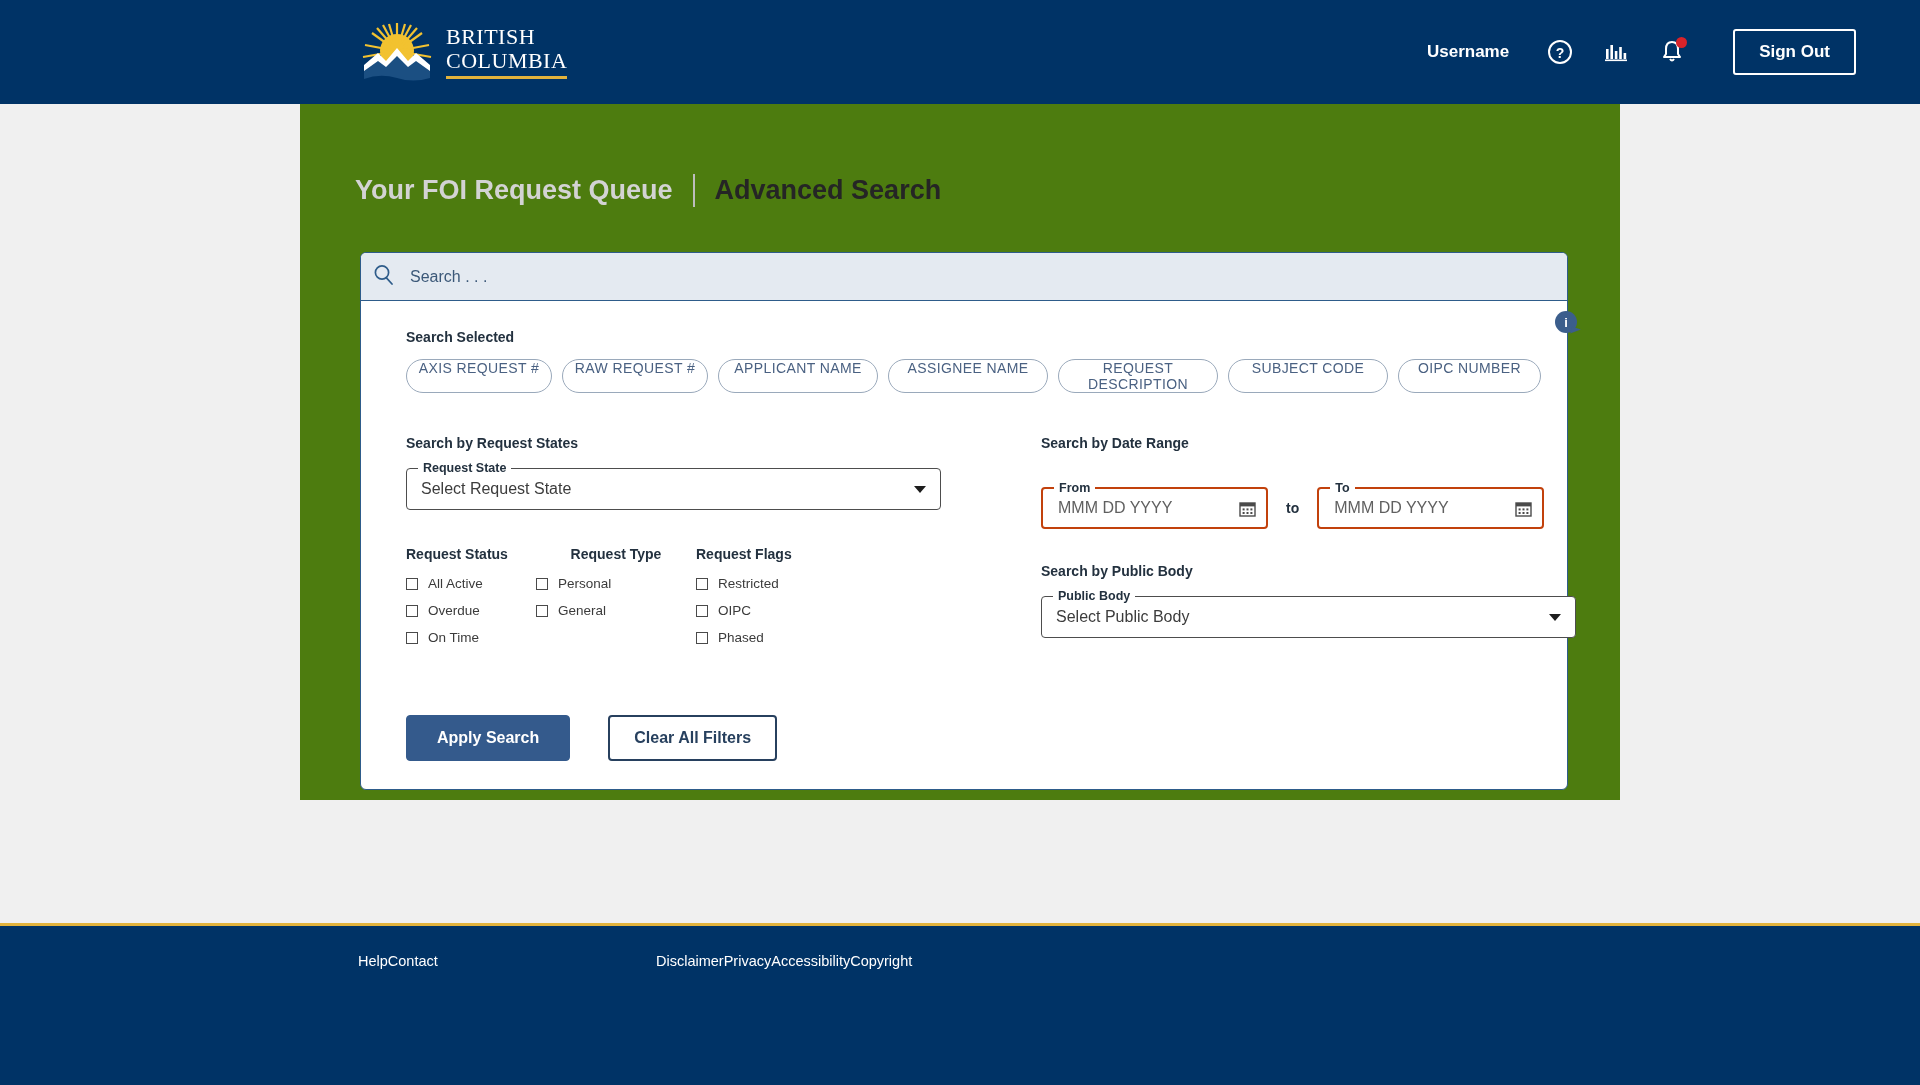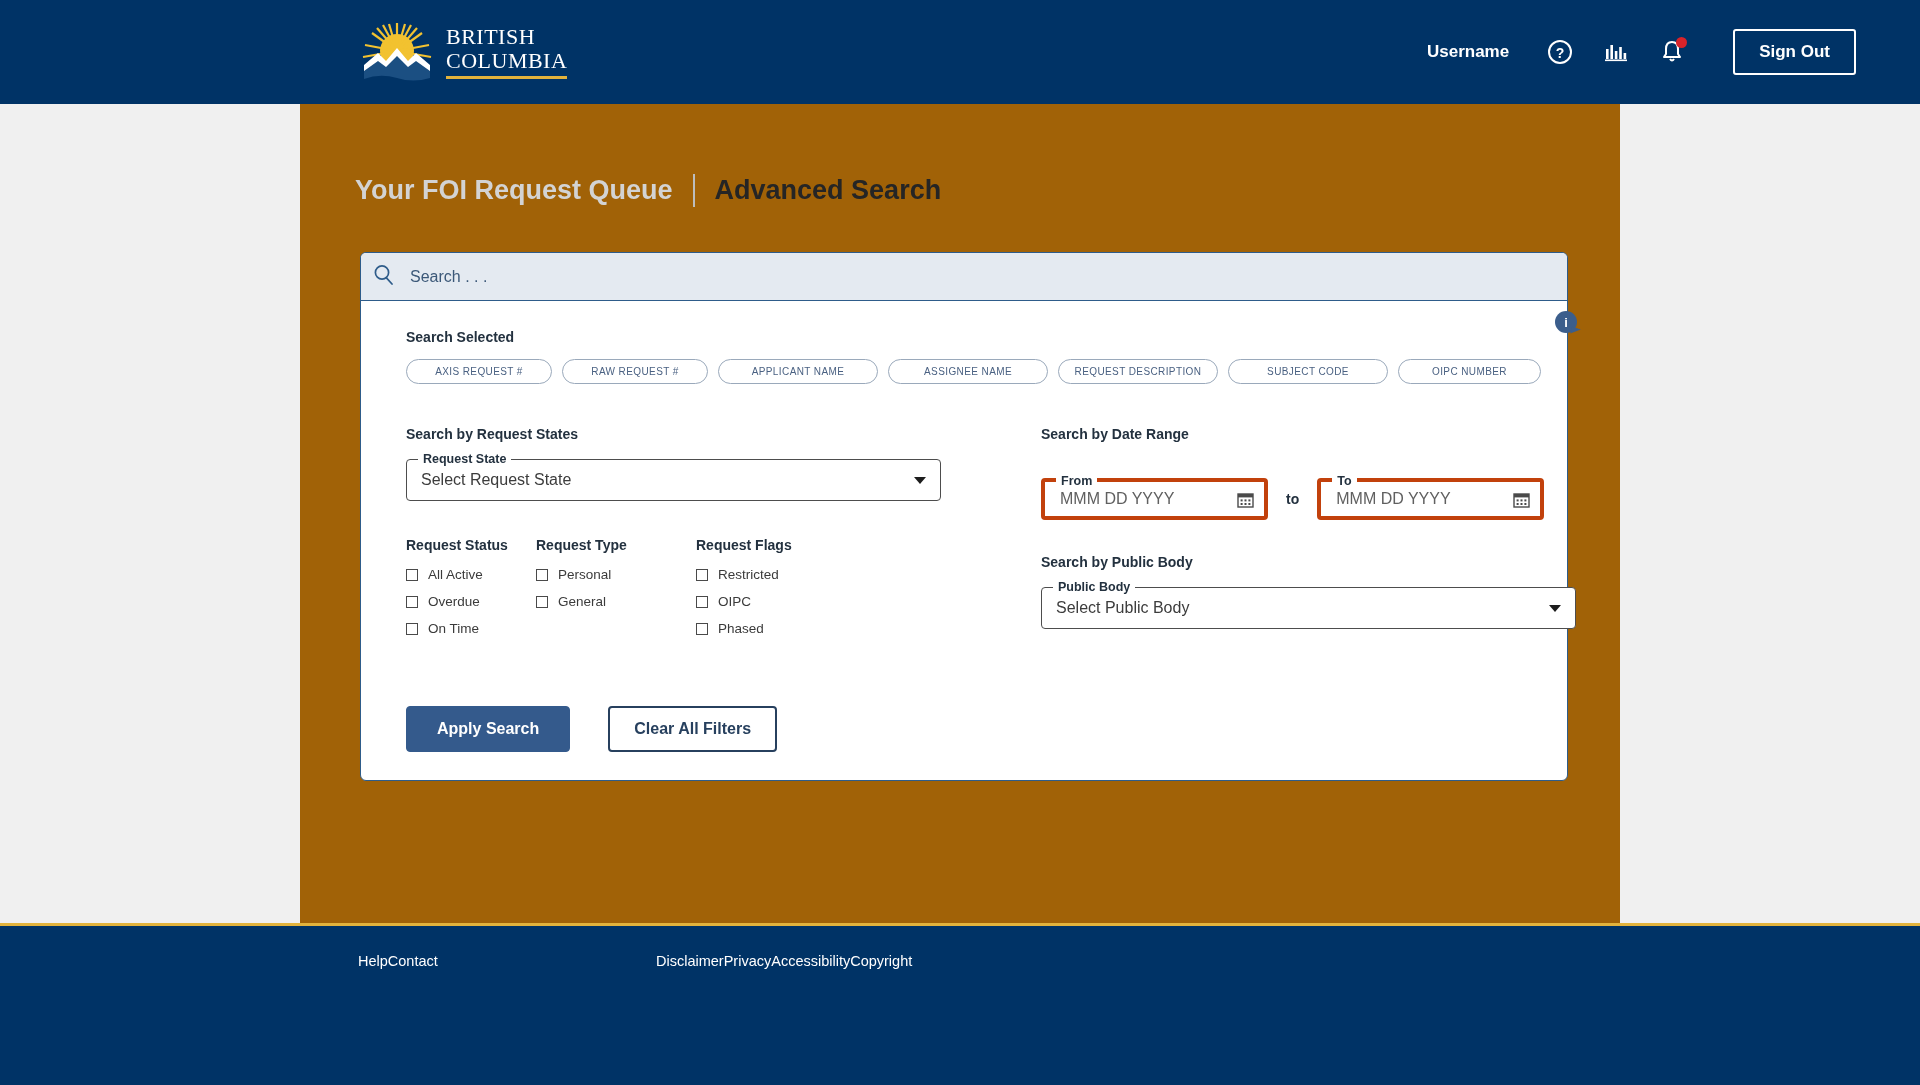--- a/index.html
+++ b/index.html
@@ -73,22 +73,22 @@
   
   .page {
     position: relative;
     height: 819px;
     background: #f0f0f0;
   }
   .content {
     position: absolute;
     left: 300px; top: 0;
     width: 1320px;
-    height: 819px;
-    background: #a16207;
+    height: 696px;
+    background: #4d7c0f;
   }
 
   .breadcrumb {
     display: flex; align-items: center;
     margin: 70px 0 0 55px;
     font-size: 27px;
   }
   .bc-muted { color: #d3d3d3; font-weight: bold; }
   .bc-div {
     width: 2px; height: 33px; background: #bdbdbd;
@@ -130,23 +130,23 @@
 
   .chips {
     display: flex; gap: 10px;
     margin: 14px 0 0 45px;
   }
   .chip {
     border: 1px solid #9aa9bb;
     border-radius: 20px;
     background: #ffffff;
     color: #4a6182;
-    font-size: 10px;
+    font-size: 14px;
     letter-spacing: .4px;
-    padding: 6px 0;
+    padding: 0 0;
     text-align: center;
     cursor: pointer;
     font-family: "Liberation Sans", sans-serif;
   }
   .chip.w1 { width: 146px; }
   .chip.w2 { width: 160px; }
   .chip.w3 { width: 143px; }
 
   .info-badge {
     position: absolute;
@@ -213,21 +213,21 @@
   }
   .mfield.wide { width: 535px; }
 
   
   .cb-groups {
     display: flex;
     margin-top: 36px;
   }
   .cb-group { }
   .g1 { width: 130px; }
-  .g2 { width: 160px; }
+  .g2 { width: 160px; text-align: center; }
   .cb-title {
     font-size: 14px; font-weight: bold; color: #23313f;
     margin-bottom: 14px;
   }
   .cb-row {
     display: flex; align-items: center;
     margin-bottom: 12px;
     cursor: pointer;
   }
   .cb-box {
@@ -239,21 +239,21 @@
   .cb-label { font-size: 13.5px; color: #3b3b3b; }
 
   
   .date-row {
     display: flex; align-items: center;
     margin-top: 36px;
   }
   .dfield {
     position: relative;
     width: 227px; height: 42px;
-    border: 4px solid #c2410c;
+    border: 2px solid #c2410c;
     border-radius: 4px;
     display: flex; align-items: center;
     background: #fff;
   }
   .dfield .mlabel {
     position: absolute; top: -8px; left: 11px;
     background: #fff; padding: 0 5px;
     font-size: 12.5px; font-weight: bold; color: #23313f;
   }
   .dfield input {

